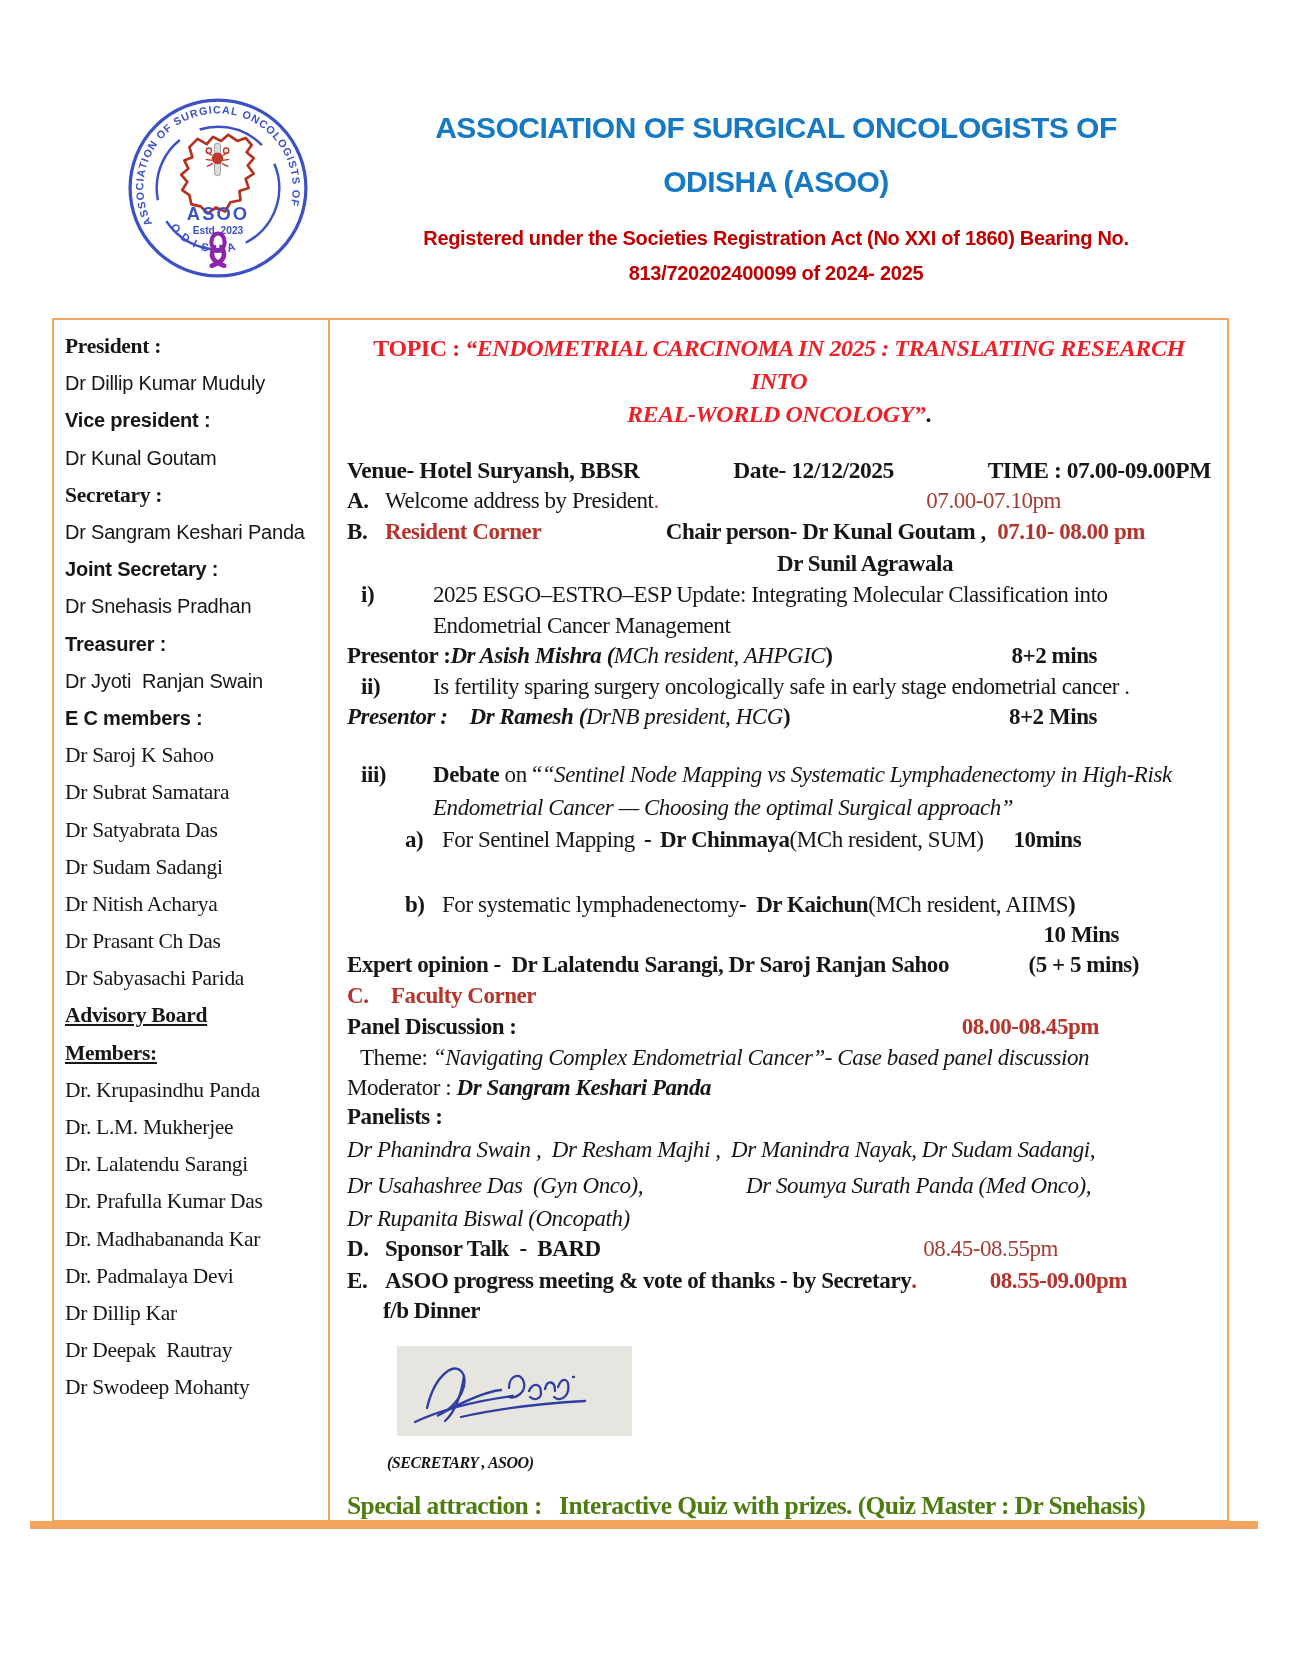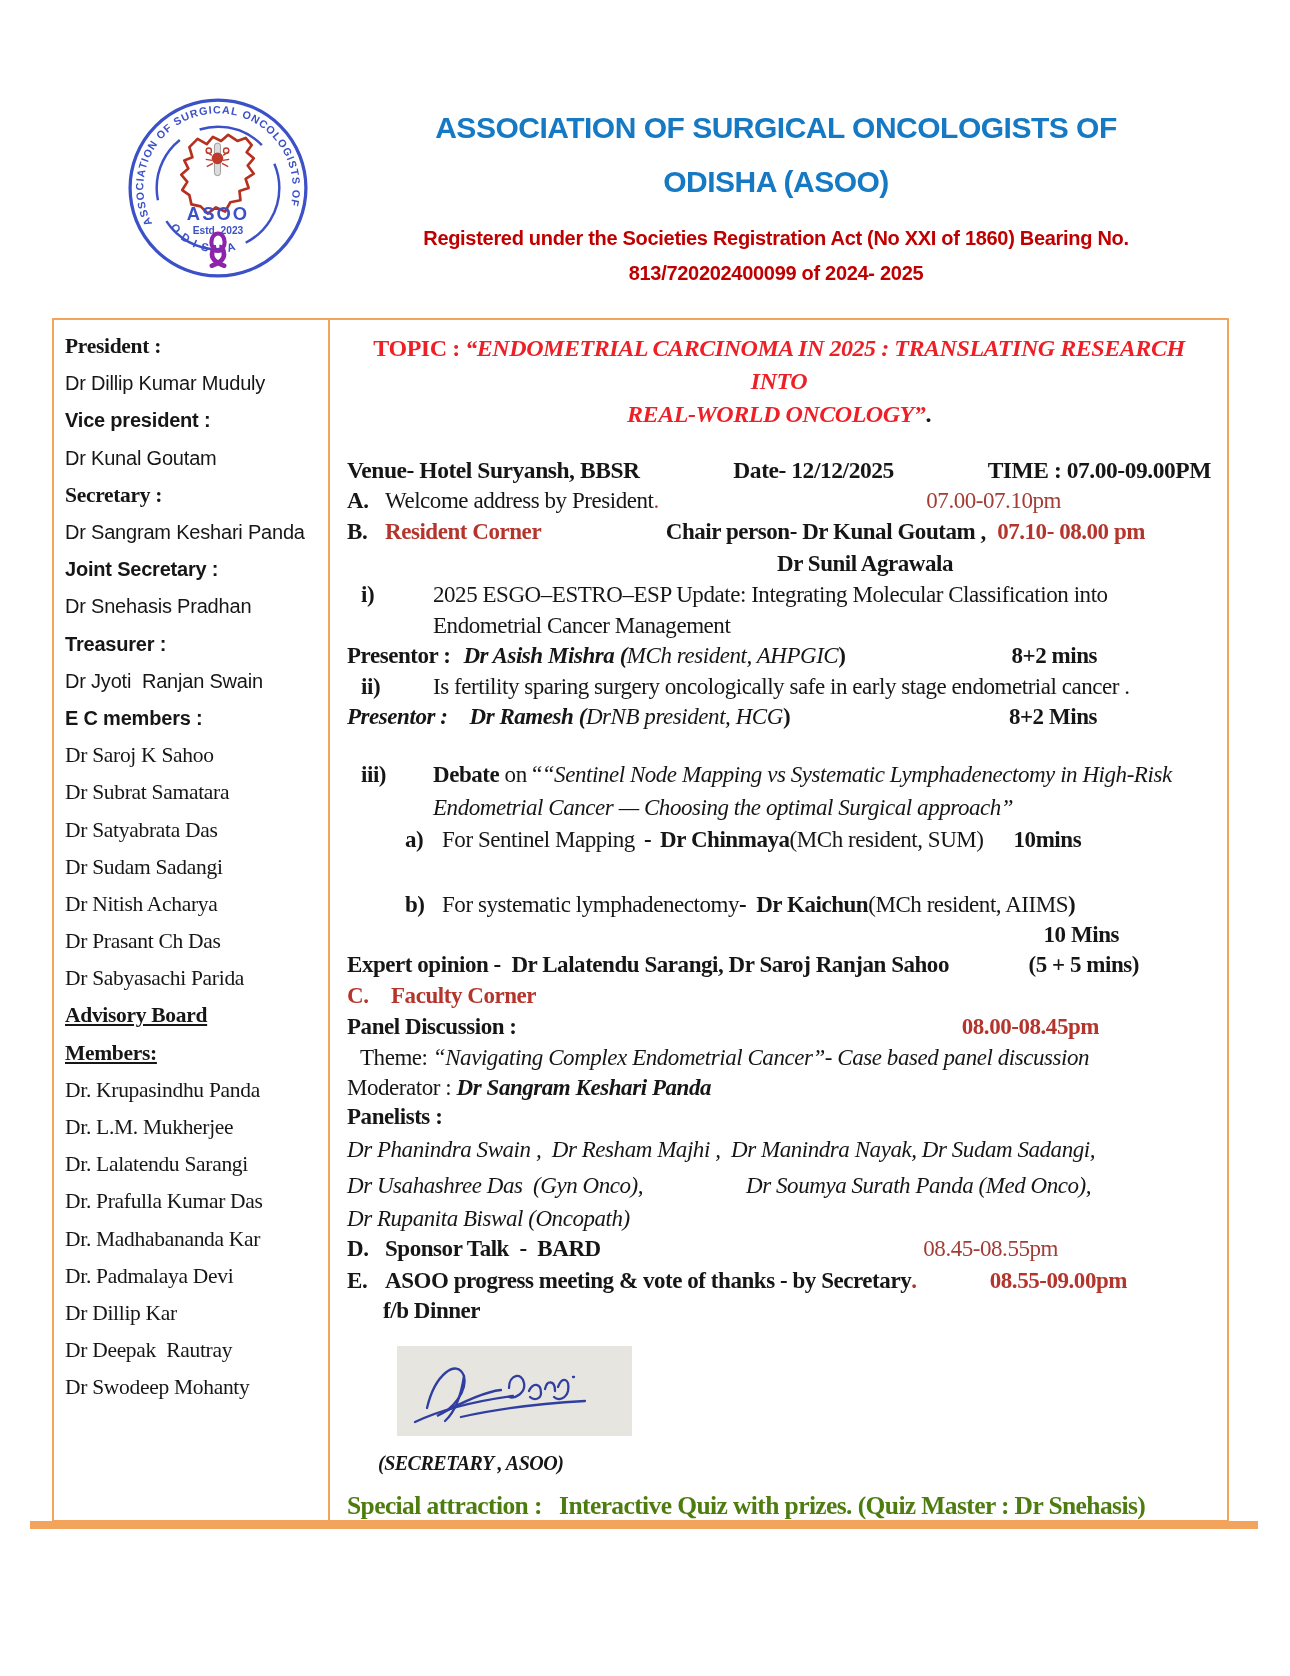--- a/index.html
+++ b/index.html
@@ -39,21 +39,21 @@
   .rom .num{flex:0 0 72px;}
   .ab{padding-left:58px;}
   .ab .num{flex:0 0 37px;}
   .grow{flex:1;}
   .nw{white-space:nowrap;}
   .pre{white-space:pre-wrap;}
   .topic{text-align:center;font-size:24px;font-weight:bold;line-height:33px;margin-top:2px;}
   .venue{display:flex;justify-content:space-between;font-weight:bold;
          margin-top:24px;line-height:30px;font-size:23.5px;}
   .sig{margin-top:20px;margin-left:50px;width:235px;height:90px;display:block;}
-  .sigcap{margin-top:13px;margin-left:31px;font-size:20px;font-weight:bold;
+  .sigcap{margin-top:13px;margin-left:40px;font-size:16px;font-weight:bold;
           font-style:italic;line-height:28px;letter-spacing:-0.5px;}
   .special{margin-top:14px;font-size:25.5px;font-weight:bold;color:#4d7c0f;
            line-height:30px;letter-spacing:-0.6px;}
 </style>
 </head>
 <body>
 
 <div class="page">
 
   <svg class="logo" viewBox="0 0 180 180">
@@ -162,21 +162,21 @@
 
       <div class="b" style="line-height:32px;margin-left:430px;">Dr Sunil Agrawala</div>
 
       <div class="r rom" style="line-height:30.5px;">
         <span class="num">i)</span>
         <span class="grow">2025 ESGO–ESTRO–ESP Update: Integrating Molecular Classification into Endometrial Cancer Management</span>
       </div>
 
       <div class="r" style="line-height:30px;">
         <span class="b">Presentor :</span>
-        <span class="b it" style="margin-left:13px;">Dr Asish Mishra (</span>
+        <span class="b it" style="">Dr Asish Mishra (</span>
           <span class="it">MCh resident, AHPGIC</span>
           <span class="b">)</span>
         <span class="b nw" style="margin-left:auto;margin-right:114px;">8+2 mins</span>
       </div>
 
       <div class="r rom" style="line-height:31px;">
         <span class="num">ii)</span>
         <span class="grow">Is fertility sparing surgery oncologically safe in early stage endometrial cancer .</span>
       </div>
 

